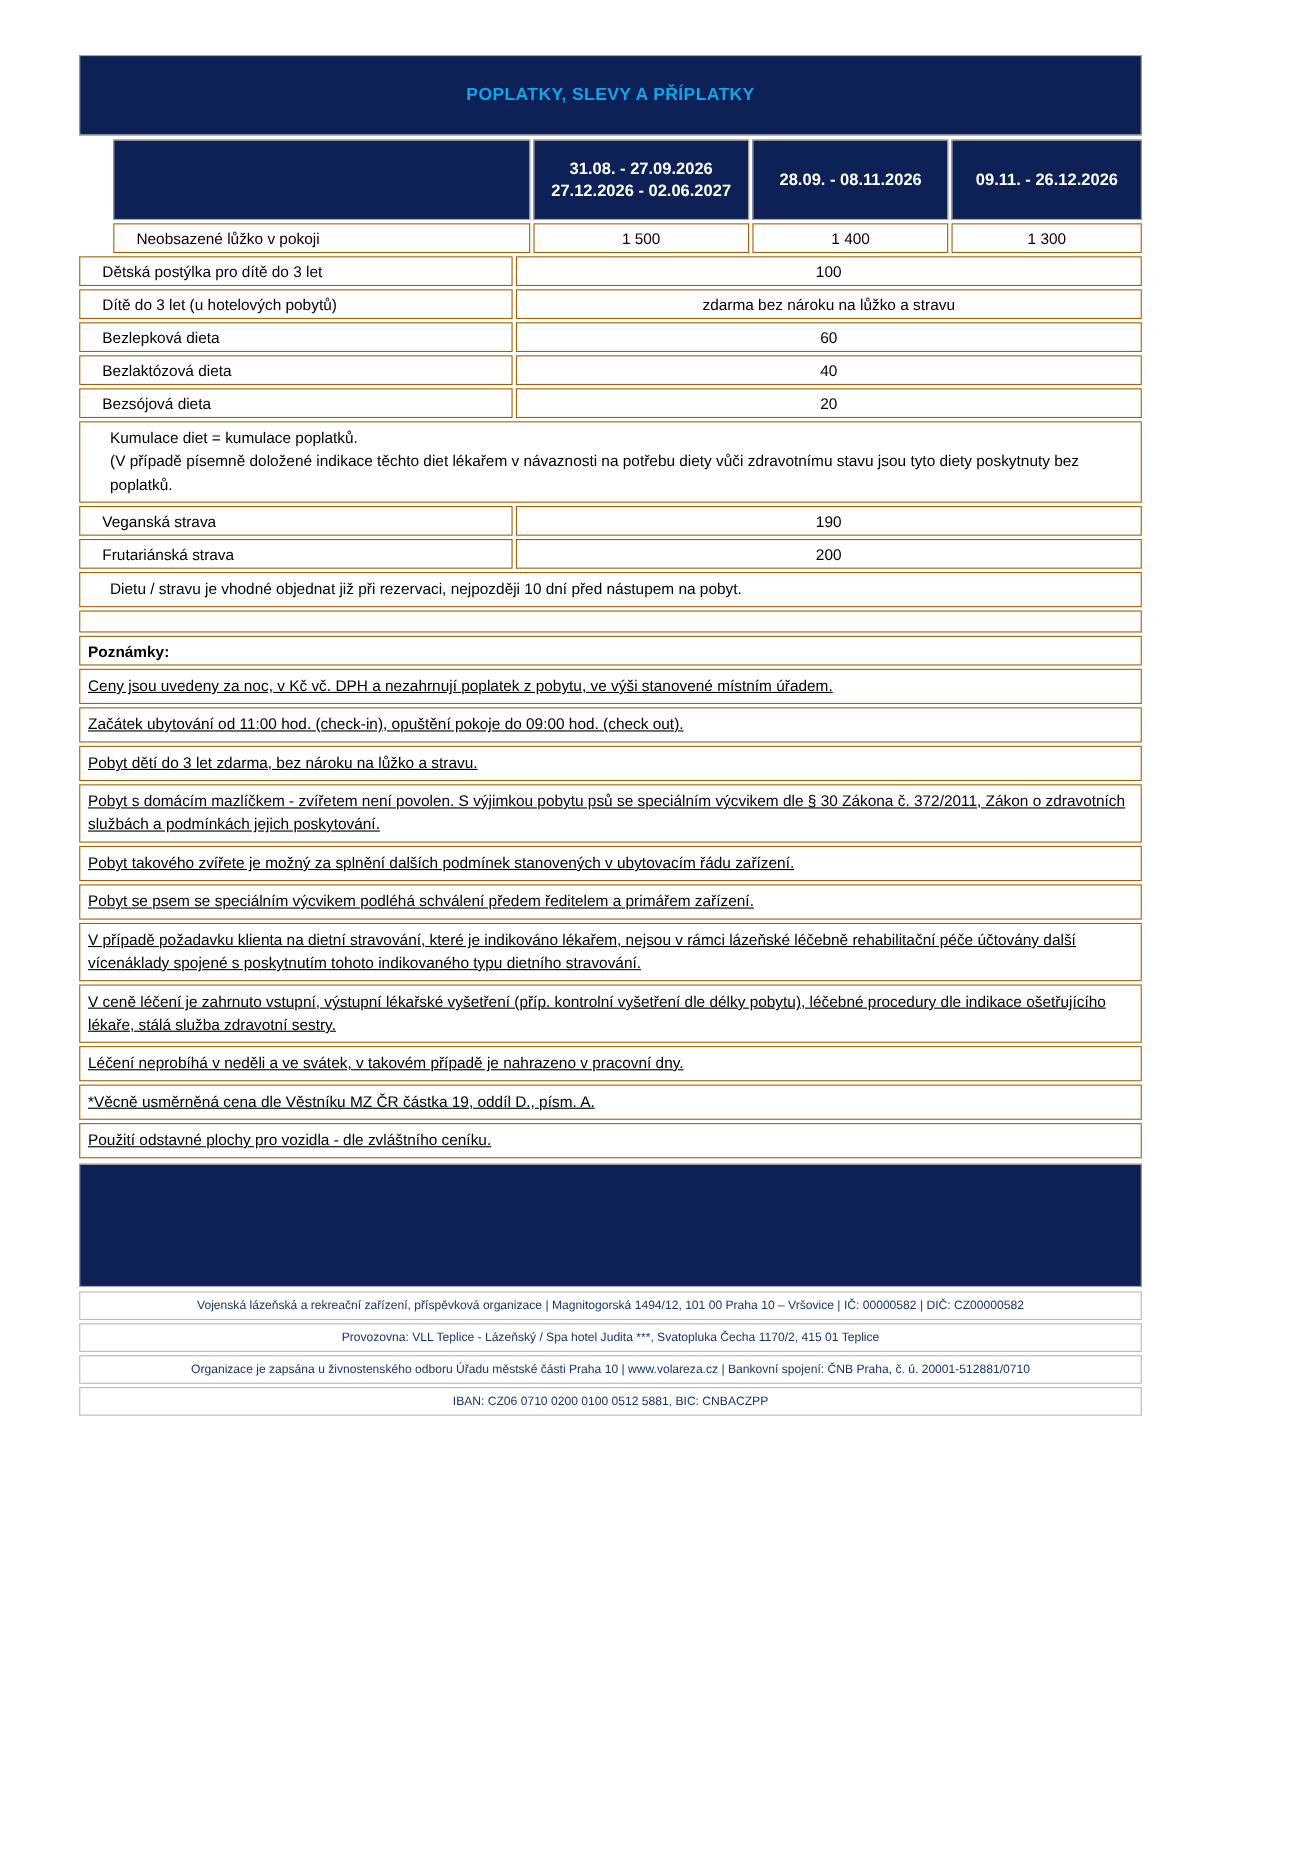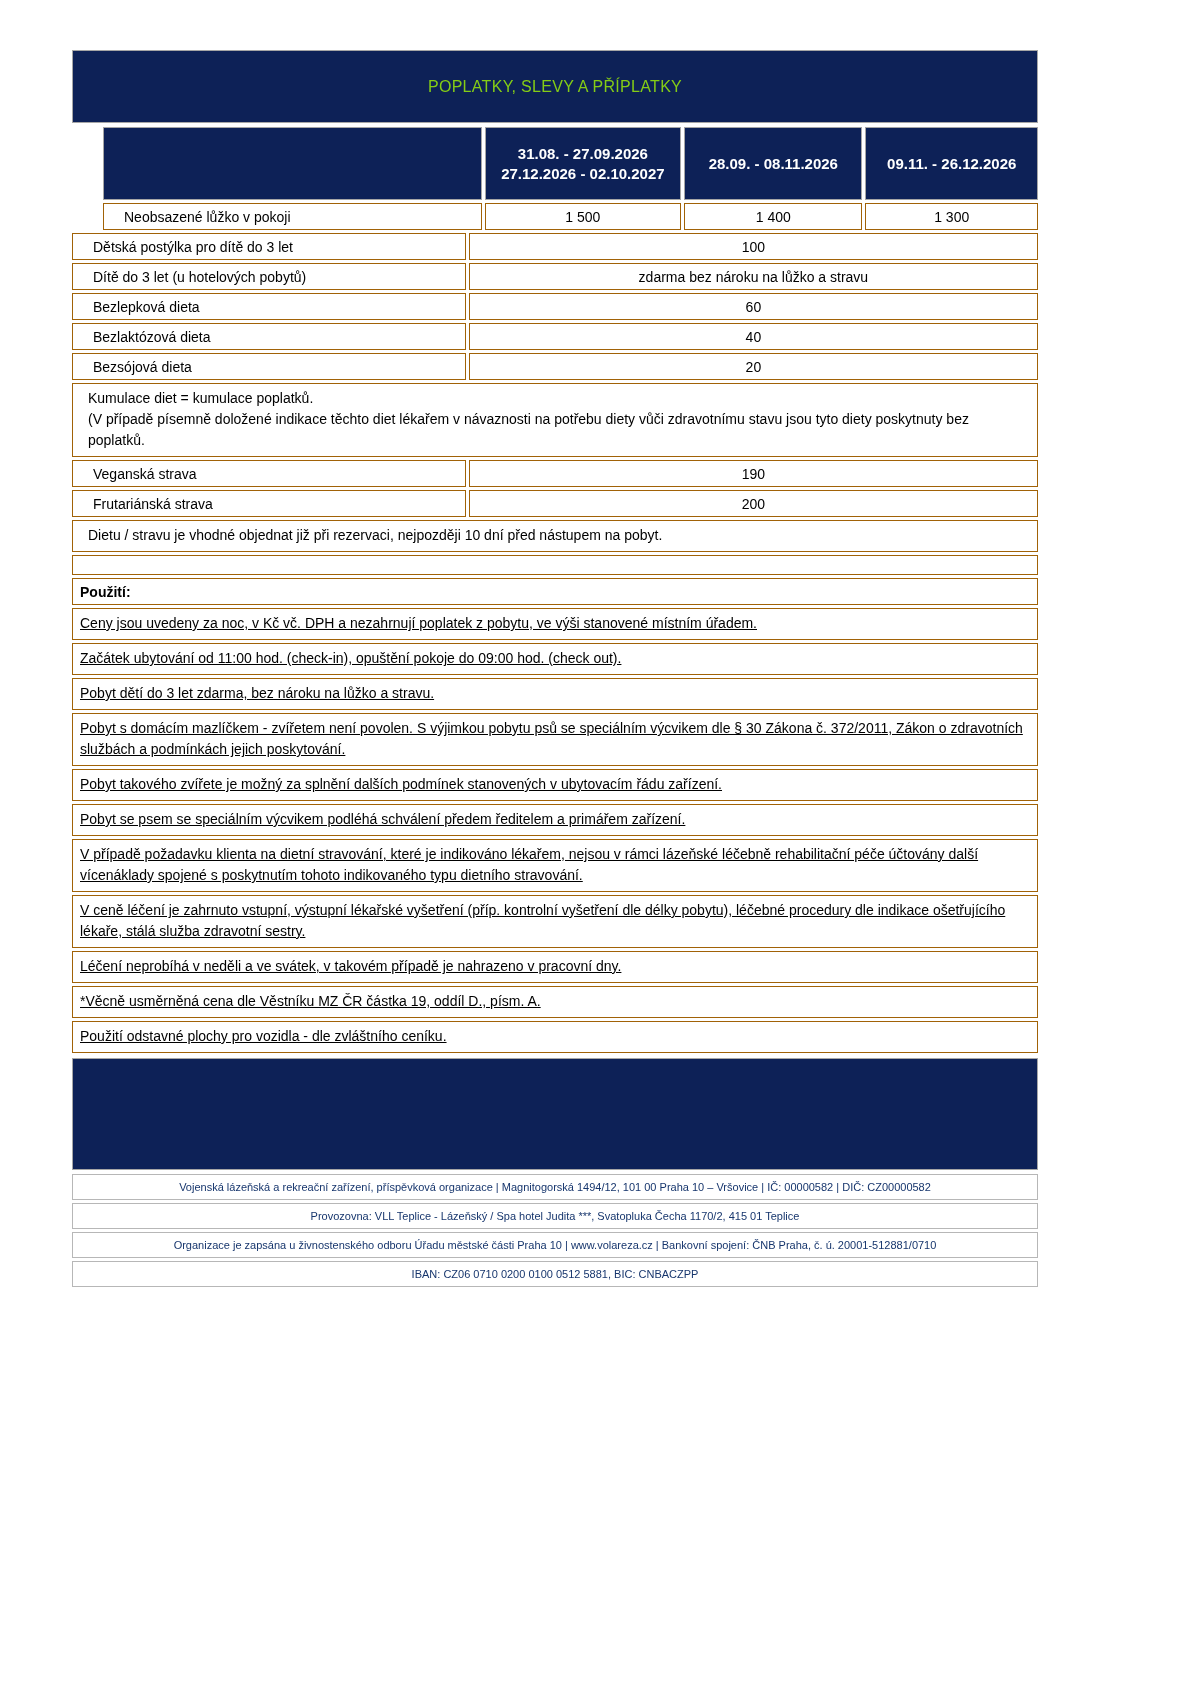--- a/index.html
+++ b/index.html
@@ -2,40 +2,40 @@
 <html lang="cs"><head>
 <meta charset="utf-8">
 <style>
   html,body{margin:0;padding:0;background:#ffffff;}
   .page{position:relative;width:1190px;height:1683px;background:#ffffff;
         font-family:"Liberation Sans","DejaVu Sans",sans-serif;color:#000;}
   .sheet{position:absolute;left:72px;top:50px;width:966px;}
 
   .band{background:#0d2157;border:1px solid #a6a6a6;box-sizing:border-box;}
   .title-band{height:73px;display:flex;align-items:center;justify-content:center;
-              color:#84cc16;font-weight:normal;font-size:16px;letter-spacing:.3px;margin-bottom:4px;}
+              color:#0ea5e9;font-weight:bold;font-size:16px;letter-spacing:.3px;margin-bottom:4px;}
 
   .row{display:grid;column-gap:3px;margin-bottom:3px;}
   .row.split3{grid-template-columns:395fr 205fr 186fr 180fr;padding-left:31px;}
   .row.split1{grid-template-columns:395fr 571fr;}
   .row.full{grid-template-columns:1fr;}
 
   .cell{background:#ffffff;border:1px solid #a16207;box-sizing:border-box;
         min-height:27px;display:flex;align-items:center;font-size:14px;}
   .cell.label{padding-left:20px;padding-right:8px;}
   .cell.value{justify-content:center;text-align:center;padding:0 6px;}
 
   .hdr-row{height:73px;margin-bottom:3px;}
   .hdr-cell{background:#0d2157;border:1px solid #a6a6a6;color:#ffffff;font-weight:bold;
             font-size:15px;display:flex;flex-direction:column;align-items:center;
             justify-content:center;text-align:center;line-height:20px;box-sizing:border-box;min-height:73px;}
 
   .fullnote{display:block;padding:4px 12px 5px 12px;line-height:21px;}
   .fullnote .ln{display:block;}
-  .kumulace{padding-left:15px;}
+  .kumulace{padding-left:27px;}
 
   .empty-row{min-height:20px;}
   .pozn{font-weight:bold;padding-left:7px;}
   .note{padding:4px 7px 5px 7px;line-height:21px;display:block;min-height:18px;text-decoration:underline;}
 
   .navy-block{height:112px;margin:5px 0 4px 0;}
 
   .footer-row{background:#ffffff;border:1px solid #b7b7b7;box-sizing:border-box;min-height:26px;
               display:flex;align-items:center;justify-content:center;text-align:center;
               color:#17366d;font-size:11px;margin-bottom:3px;padding:2px 24px;}
@@ -45,21 +45,21 @@
 
 <div class="page">
   <div class="sheet">
 
     <div class="band title-band">POPLATKY, SLEVY A PŘÍPLATKY</div>
 
     <div class="row split3 hdr-row">
       <div class="hdr-cell"></div>
       <div class="hdr-cell">
         <span>31.08. - 27.09.2026</span>
-        <span>27.12.2026 - 02.10.2027</span>
+        <span>27.12.2026 - 02.06.2027</span>
       </div>
       <div class="hdr-cell">
         <span>28.09. - 08.11.2026</span>
       </div>
       <div class="hdr-cell">
         <span>09.11. - 26.12.2026</span>
       </div>
     </div>
 
     <div class="row split3">
@@ -113,21 +113,21 @@
 
     <div class="row full">
       <div class="cell fullnote kumulace">Dietu / stravu je vhodné objednat již při rezervaci, nejpozději 10 dní před nástupem na pobyt.</div>
     </div>
 
     <div class="row full">
       <div class="cell empty-row"></div>
     </div>
 
     <div class="row full">
-      <div class="cell pozn">Použití:</div>
+      <div class="cell pozn">Poznámky:</div>
     </div>
 
     <div class="row full">
       <div class="cell note">Ceny jsou uvedeny za noc, v Kč vč. DPH a nezahrnují poplatek z pobytu, ve výši stanovené místním úřadem.</div>
     </div>
     <div class="row full">
       <div class="cell note">Začátek ubytování od 11:00 hod. (check-in), opuštění pokoje do 09:00 hod. (check out).</div>
     </div>
     <div class="row full">
       <div class="cell note">Pobyt dětí do 3 let zdarma, bez nároku na lůžko a stravu.</div>

